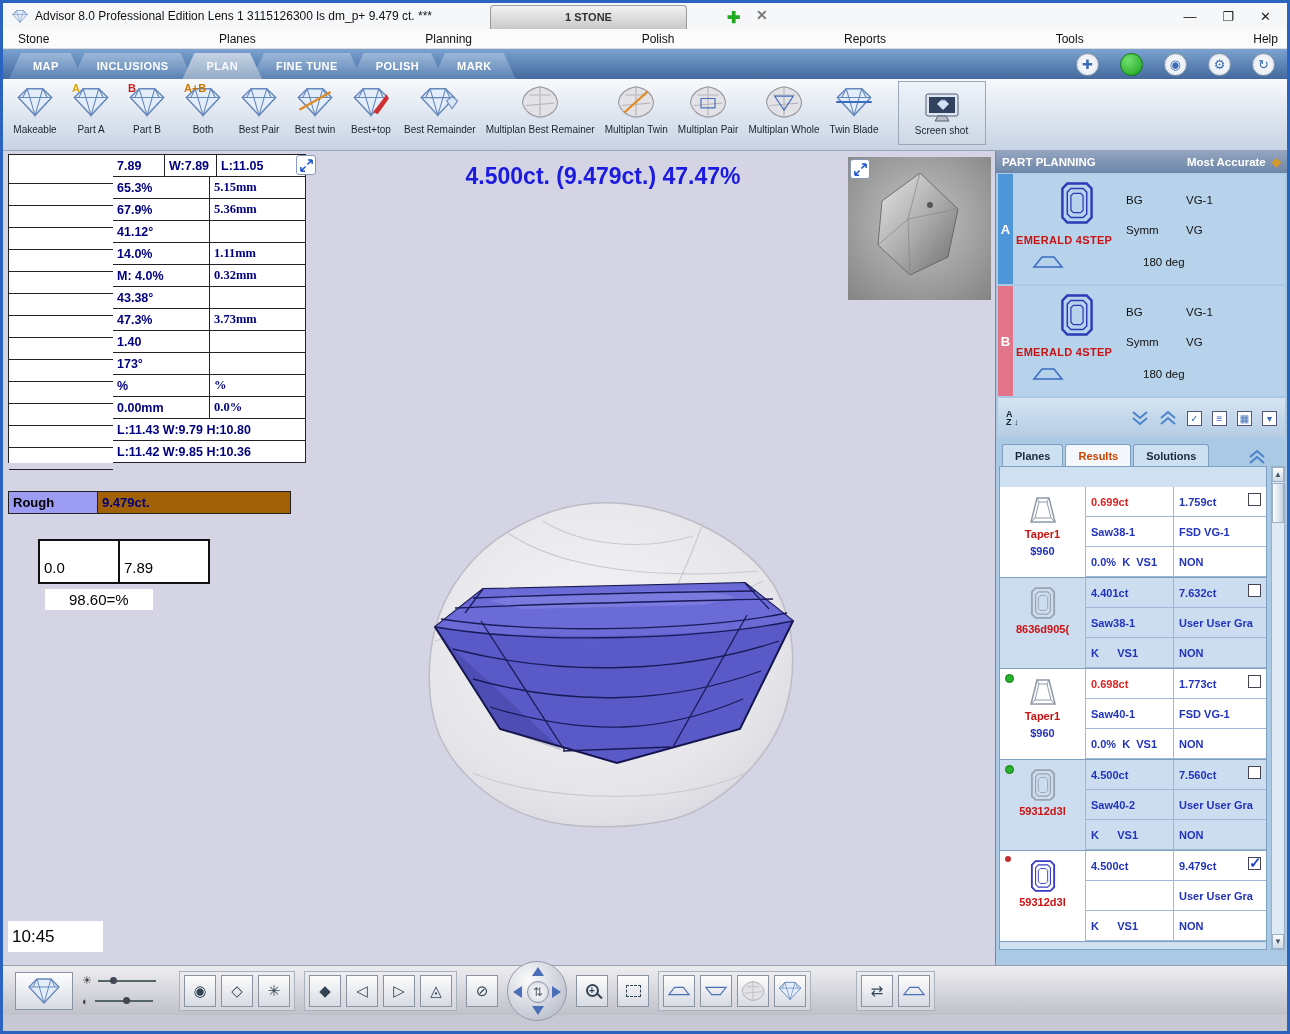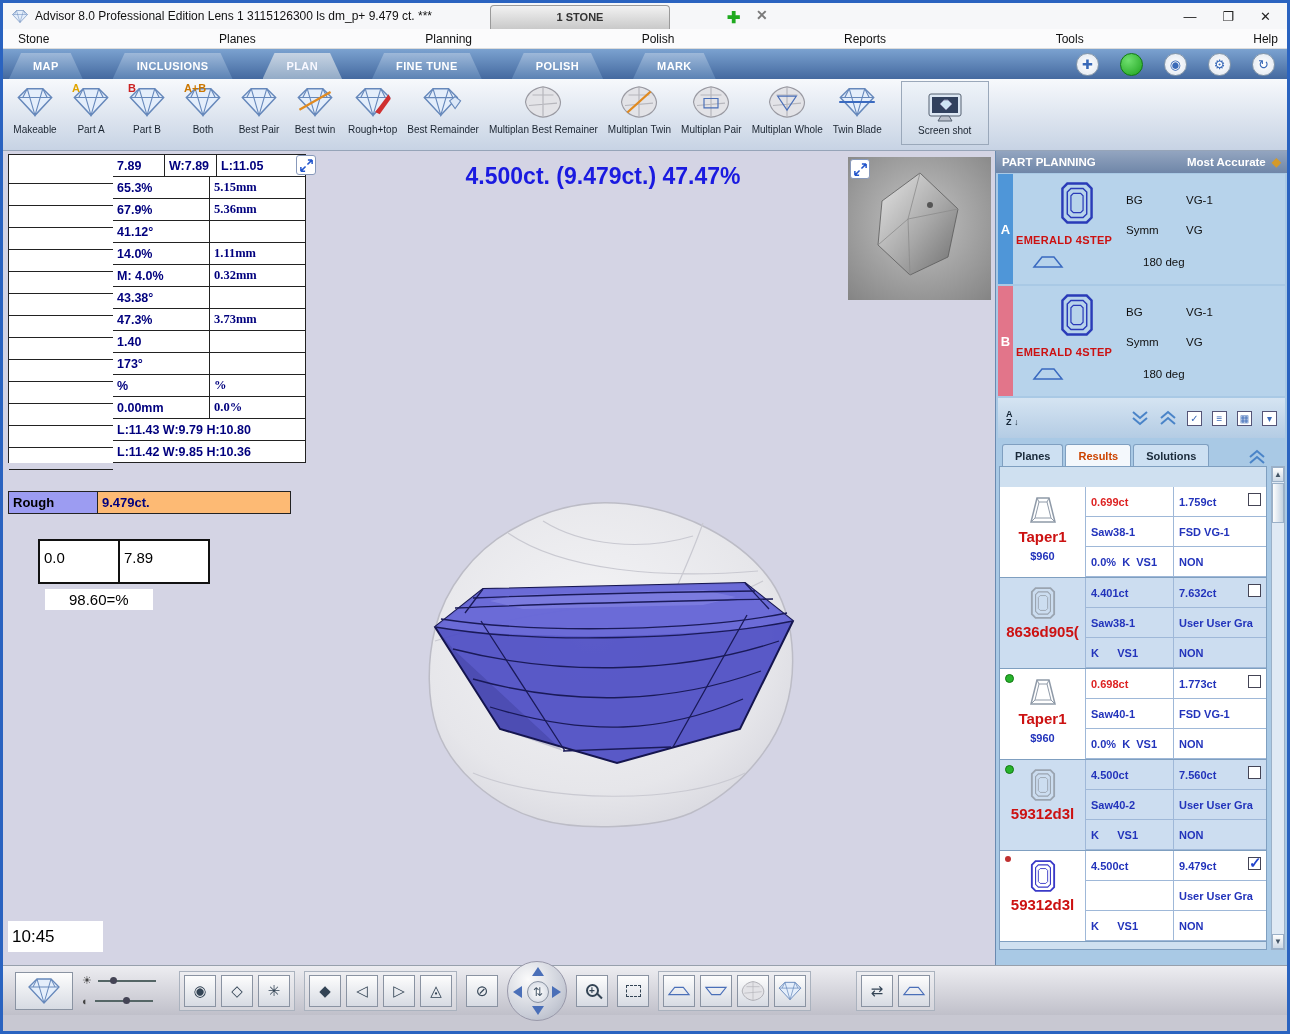--- a/index.html
+++ b/index.html
@@ -6,38 +6,38 @@
   html,body { width:1290px; height:1034px; overflow:hidden; background:#888;
               font-family:"Liberation Sans", sans-serif; }
   .window { width:1290px; height:1034px; border:3px solid #2a63c0; background:#d6d6e6;
             display:flex; flex-direction:column; position:relative; }
 
   
   .titlebar { height:26px; background:#f6f7f9; display:flex; align-items:center;
               padding:0 8px; position:relative; flex:0 0 auto; }
   .app-icon { width:18px; height:15px; }
   .title-text { font-size:12px; color:#111; margin-left:6px; white-space:nowrap; }
-  .stone-tab { position:absolute; left:487px; top:2px; width:180px; height:24px;
+  .stone-tab { position:absolute; left:487px; top:2px; width:197px; height:24px;
                background:linear-gradient(#f2f2f2,#c9c9c9); border:1px solid #9a9a9a; border-bottom:none;
                border-radius:4px 4px 0 0; text-align:center; font-size:11px; font-weight:bold;
                line-height:22px; color:#333; }
   .tab-plus { position:absolute; left:724px; top:5px; font-size:16px; font-weight:bold; color:#1faa1f; cursor:pointer; }
   .tab-x    { position:absolute; left:753px; top:4px; font-size:14px; font-weight:bold; color:#7a7a7a; cursor:pointer; }
   .win-controls { margin-left:auto; display:flex; gap:26px; font-size:13px; color:#222; padding-right:8px; }
   .win-controls span { cursor:pointer; }
 
   
   .menubar { height:20px; background:#fbfbfc; border-bottom:1px solid #dcdcdc;
              display:flex; align-items:center; padding-left:6px; flex:0 0 auto;justify-content:space-between; }
   .menu-item { font-size:12px; color:#111; padding:1px 9px; cursor:default; }
 
   
   .tabbar { height:30px; background:linear-gradient(#7fa8d0,#44699f);
             background:linear-gradient(#7ba2d0,#44699f);
-            display:flex; align-items:flex-end; padding:4px 0 0 6px; position:relative; flex:0 0 auto;gap:40px; }
+            display:flex; align-items:flex-end; padding:4px 0 0 6px; position:relative; flex:0 0 auto; }
   .tab { height:26px; padding:0 24px; margin-right:-10px; display:flex; align-items:center; justify-content:center;
          font-size:11px; font-weight:bold; color:#fff; letter-spacing:.4px;
          background:linear-gradient(#9db8d9,#5b82b4);
          clip-path:polygon(12px 0, calc(100% - 12px) 0, 100% 100%, 0 100%); cursor:pointer; }
   .tab.active { background:linear-gradient(#c6d3e3,#93abc7); color:#f8f8ff; z-index:2; }
   .tabbar-icons { position:absolute; right:12px; top:4px; display:flex; gap:21px; }
   .circ { width:23px; height:23px; border-radius:50%; background:radial-gradient(#ffffff,#dfe6ef);
           border:1px solid #89a; display:flex; align-items:center; justify-content:center;
           font-size:13px; color:#3a6ab8; cursor:pointer; }
   .circ.green { background:radial-gradient(circle at 35% 30%, #6fe06f, #1da21d); border-color:#127a12; }
@@ -72,25 +72,25 @@
   .caption { position:absolute; left:300px; top:12px; width:600px; text-align:center;
              font-size:23px; font-weight:bold; color:#1a1ae0; }
 
   .photo { position:absolute; left:845px; top:6px; width:143px; height:143px;
            background:radial-gradient(circle at 50% 45%, #c4c4c4, #949494 75%, #848484); }
 
   .rough-row { position:absolute; left:5px; top:340px; display:flex; height:23px;
                border:1px solid #222; font-size:13px; font-weight:bold; }
   .rough-row .rl { width:89px; background:#9c9cf2; color:#000; display:flex; align-items:center; padding:0 4px;
                    border-right:1px solid #222; }
-  .rough-row .rv { width:192px; background:#fdba74; color:#00007e; display:flex; align-items:center; padding:0 4px; }
+  .rough-row .rv { width:192px; background:#a16207; color:#00007e; display:flex; align-items:center; padding:0 4px; }
 
   .angle-boxes { position:absolute; left:35px; top:388px; display:flex; }
   .abox { height:45px; background:#fff; border:2px solid #111; font-size:15px; color:#000;
-          padding:8px 4px; }
+          padding:18px 4px; }
   .abox.a1 { width:82px; } .abox.a2 { width:90px; border-left:none; }
   .percent-label { position:absolute; left:42px; top:438px; background:#fff; padding:2px 24px;
                    font-size:15px; color:#000; }
 
   .clock-box { position:absolute; left:5px; top:770px; width:95px; height:31px; background:#fff;
                font-size:17px; color:#000; display:flex; align-items:center; padding-left:4px; }
 
   .stage { position:absolute; left:0; top:0; width:992px; height:814px; }
 
   
@@ -123,21 +123,21 @@
   .rp-tab.active { background:#f4f8fc; color:#cc4400; }
   .rp-collapse { margin-left:auto; margin-right:6px; width:44px; height:18px; display:flex; align-items:center;
                  justify-content:center; cursor:pointer; }
 
   .res-list { position:absolute; left:3px; top:315px; width:268px; height:484px; background:#cfe0f0;
               border:1px solid #7f9fc0; padding-top:20px; }
   .res-row { height:91px; display:flex; border-bottom:1px solid #7f9fc0; background:#fff; position:relative; cursor:pointer; }
   .res-row.alt { background:#ccddf0; }
   .res-left { width:86px; border-right:1px solid #9fb8d8; display:flex; flex-direction:column; align-items:center;
               padding-top:8px; position:relative; }
-  .res-name { color:#cc1111; font-weight:bold; font-size:15px; margin-top:3px; }
+  .res-name { color:#cc1111; font-weight:bold; font-size:11px; margin-top:3px; }
   .res-price { color:#2233bb; font-size:11px; font-weight:bold; margin-top:5px; }
   .res-grid { flex:1; display:grid; grid-template-columns:88px 1fr; grid-auto-rows:30px; }
   .res-cell { border-right:1px solid #9fb8d8; border-bottom:1px solid #9fb8d8; font-size:11px; font-weight:bold;
               color:#2233bb; display:flex; align-items:center; padding:0 5px; white-space:pre; overflow:hidden; }
   .res-cell:nth-child(2n) { border-right:none; }
   .ct-red { color:#dd2222; }
   .res-check { position:absolute; right:5px; top:6px; width:13px; height:13px; background:#fff;
                border:1px solid #445; font-size:15px; font-weight:bold; color:#2244cc; line-height:10px;
                text-align:center; cursor:pointer; }
   .dot { position:absolute; left:5px; top:5px; border-radius:50%; }
@@ -320,21 +320,21 @@
         </span>
       <span class="rlabel">Best twin</span>
     </div>
     <div class="ribbon-item">
       <span class="ricon">
           <svg width="40" height="34" viewBox="0 0 36 30">
             <use href="#gem"></use>
             <path d="M20 24 L32 8 L34 12 L24 26 Z" fill="#d03030"></path>
           </svg>
         </span>
-      <span class="rlabel">Rough+top</span>
+      <span class="rlabel">Best+top</span>
     </div>
     <div class="ribbon-item">
       <span class="ricon">
           <svg width="44" height="34" viewBox="0 0 40 30">
             <use href="#gem"></use>
             <path d="M26 14 l5 -4 5 4 -5 7 z" fill="#dce8f8" stroke="#6688bb"></path>
           </svg>
         </span>
       <span class="rlabel">Best Remainder</span>
     </div>

